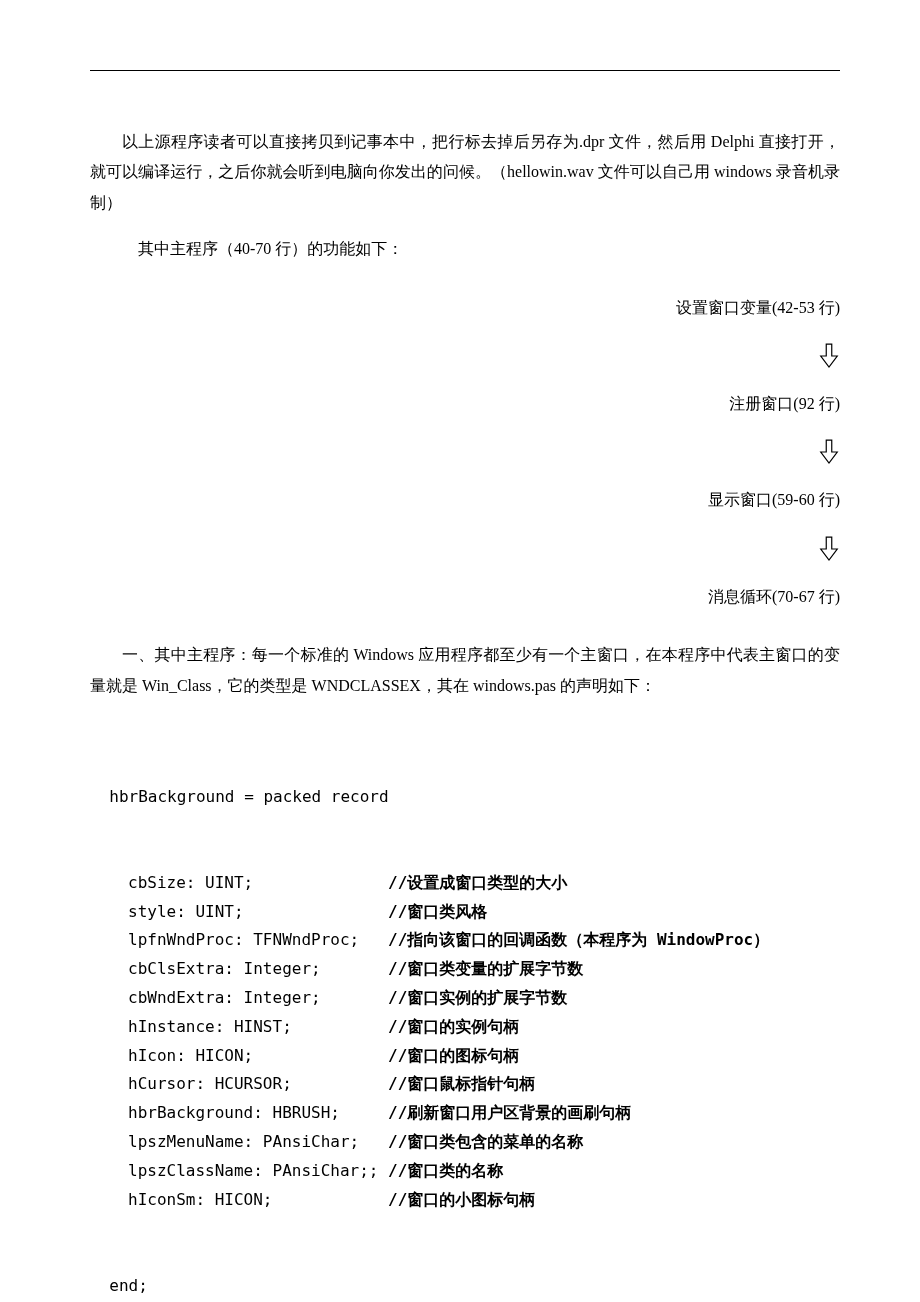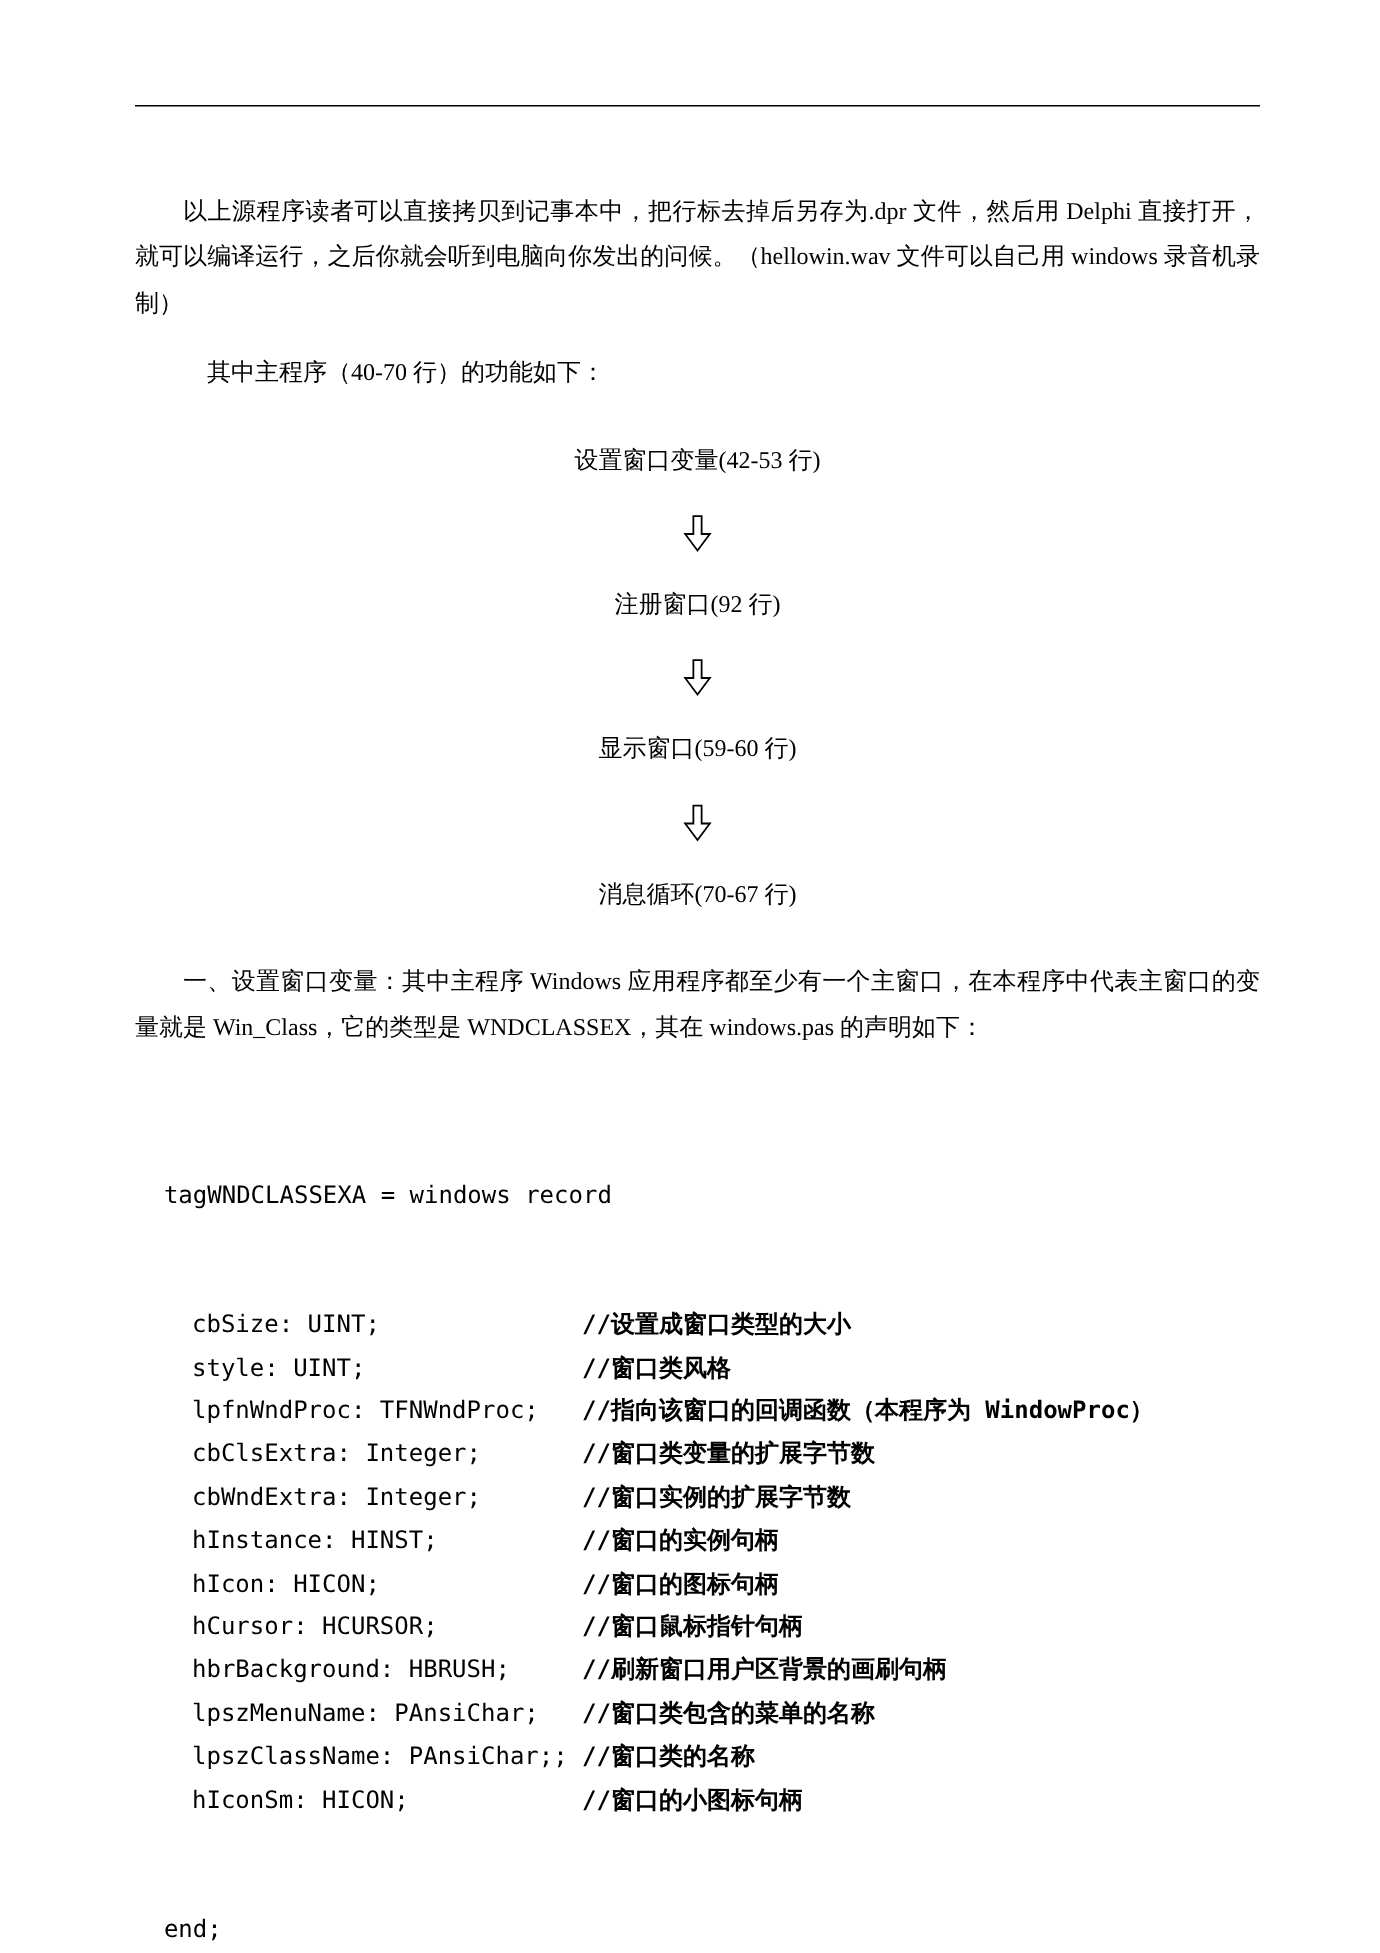--- a/index.html
+++ b/index.html
@@ -29,21 +29,21 @@
   }
   .para-noindent {
     text-indent: 2em;
     margin: 16px;
   }
   .flow {
     margin-top: 28px;
     margin-bottom: 28px;
     display: flex;
     flex-direction: column;
-    align-items: center;
+    align-items: flex-end;
     gap: 20px;
   }
   .flow-step {
     font-size: 16px;
   }
   .arrow {
     width: 22px;
     height: 26px;
   }
   .arrow svg {
@@ -100,23 +100,23 @@
     <div class="flow-step">显示窗口(59-60 行)</div>
     <div class="arrow">
       <svg viewBox="0 0 24 28">
           <path d="M9 1 H15 V14 H21 L12 26 L3 14 H9 Z" fill="none" stroke="#000" stroke-width="1.3"></path>
         </svg>
     </div>
     <div class="flow-step">消息循环(70-67 行)</div>
   </div>
 
 
-  <p class="section-one">一、设置窗口变量：其中主程序 Windows 应用程序都至少有一个主窗口，在本程序中代表主窗口的变量就是 Win_Class，它的类型是 WNDCLASSEX，其在 windows.pas 的声明如下：</p>
+  <p class="section-one">一、其中主程序：每一个标准的 Windows 应用程序都至少有一个主窗口，在本程序中代表主窗口的变量就是 Win_Class，它的类型是 WNDCLASSEX，其在 windows.pas 的声明如下：</p>
 
   <div class="code">
-    <div class="full">  tagWNDCLASSEXA = windows record</div>
+    <div class="full">  hbrBackground = packed record</div>
     <div id="code-rows"><div class="row"><span class="c1">cbSize: UINT;</span><span class="c2">//设置成窗口类型的大小</span></div><div class="row"><span class="c1">style: UINT;</span><span class="c2">//窗口类风格</span></div><div class="row"><span class="c1">lpfnWndProc: TFNWndProc;</span><span class="c2">//指向该窗口的回调函数（本程序为 WindowProc）</span></div><div class="row"><span class="c1">cbClsExtra: Integer;</span><span class="c2">//窗口类变量的扩展字节数</span></div><div class="row"><span class="c1">cbWndExtra: Integer;</span><span class="c2">//窗口实例的扩展字节数</span></div><div class="row"><span class="c1">hInstance: HINST;</span><span class="c2">//窗口的实例句柄</span></div><div class="row"><span class="c1">hIcon: HICON;</span><span class="c2">//窗口的图标句柄</span></div><div class="row"><span class="c1">hCursor: HCURSOR;</span><span class="c2">//窗口鼠标指针句柄</span></div><div class="row"><span class="c1">hbrBackground: HBRUSH;</span><span class="c2">//刷新窗口用户区背景的画刷句柄</span></div><div class="row"><span class="c1">lpszMenuName: PAnsiChar;</span><span class="c2">//窗口类包含的菜单的名称</span></div><div class="row"><span class="c1">lpszClassName: PAnsiChar;;</span><span class="c2">//窗口类的名称</span></div><div class="row"><span class="c1">hIconSm: HICON;</span><span class="c2">//窗口的小图标句柄</span></div></div>
     <div class="full">  end;</div>
     
     
   </div>
 
 </div>
 
 </body></html>

